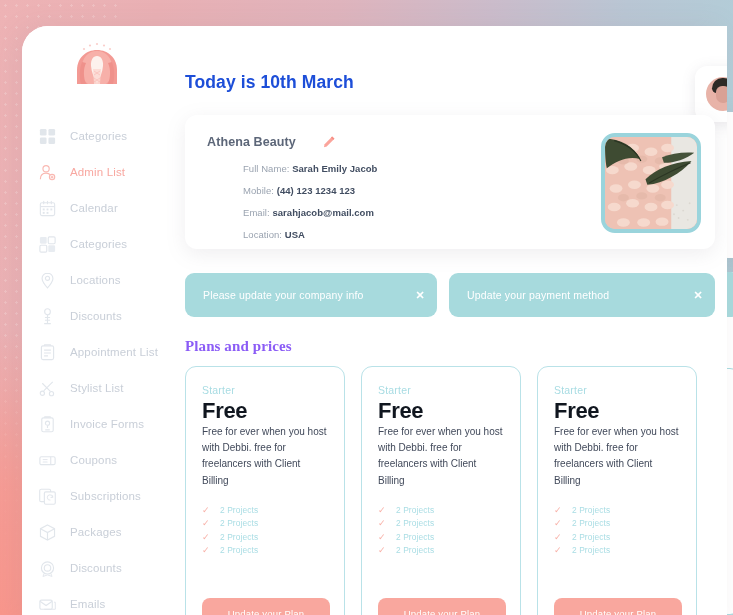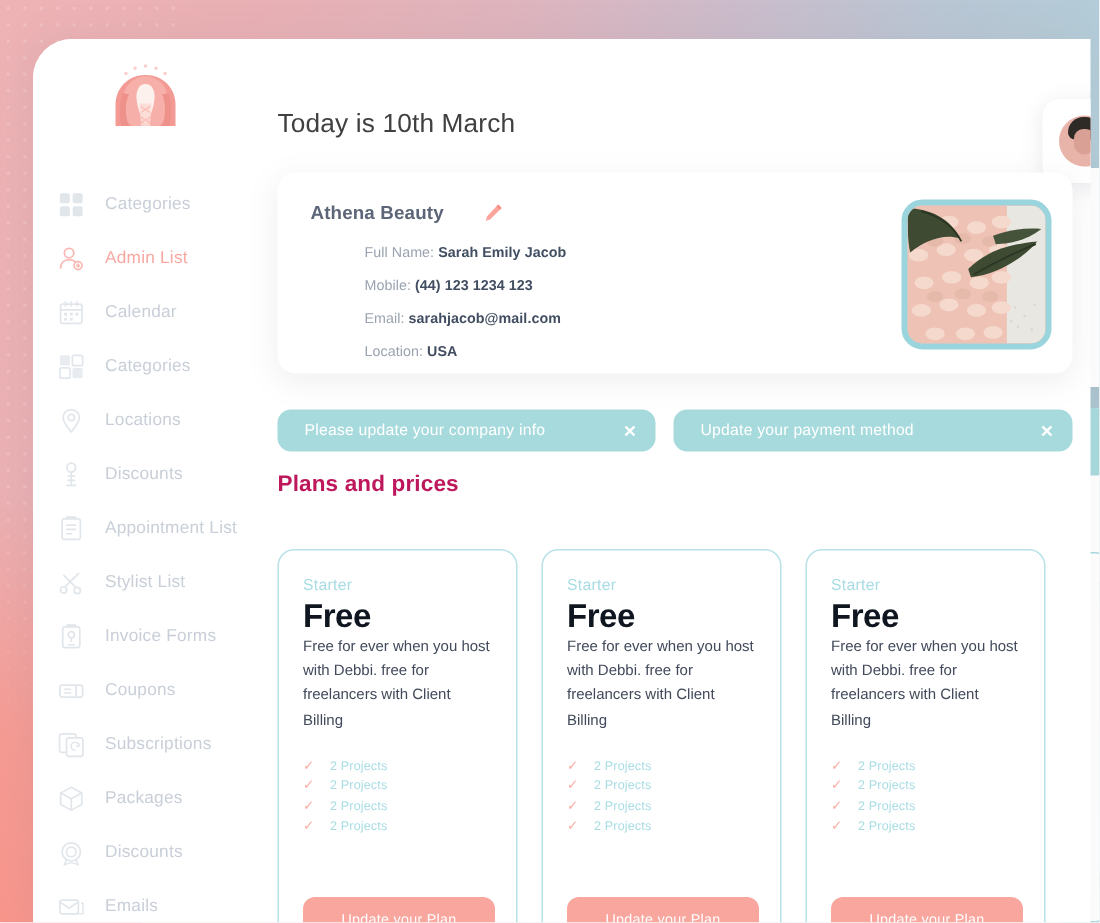--- a/index.html
+++ b/index.html
@@ -123,22 +123,22 @@
     letter-spacing: .15px;
     white-space: nowrap;
   }
   .nav-item.active .nav-label { color: #f8a8a1; }
 
   
   #page-title {
     position: absolute;
     left: 163px; top: 46px;
     font-size: 17.5px;
-    font-weight: normal;
-    color: #404040;
+    font-weight: bold;
+    color: #1d4ed8;
     letter-spacing: .1px;
   }
 
   #avatar-card {
     position: absolute;
     left: 673px; top: 40px;
     width: 56px; height: 56px;
     background: #fff;
     border-radius: 12px;
     box-shadow: 0 3px 14px rgba(120,110,130,.16);
@@ -220,21 +220,21 @@
     border-radius: 14px;
     overflow: hidden;
     background: #edc5b9;
   }
   #thumb-art { position: absolute; inset: 0; }
 
   
   .banner {
     position: absolute;
     top: 247px;
-    height: 28px;
+    height: 44px;
     background: #a7dadd;
     border-radius: 9px;
     display: flex;
     align-items: center;
     cursor: pointer;
   }
   #banner-0 { left: 163px; width: 252px; }
   #banner-1 { left: 427px; width: 266px; }
   .banner-text {
     flex: 1;
@@ -248,25 +248,26 @@
     text-align: center;
     font-size: 11px;
     font-weight: bold;
     color: #ffffff;
     cursor: pointer;
   }
 
   
   #plans-heading {
     position: absolute;
-    left: 163px; top: 288px;
+    left: 163px; top: 312px;
     font-size: 15px;
     font-weight: bold;
-    color: #be185d;
+    color: #8b5cf6;
     letter-spacing: .1px;
+    font-family: Liberation Serif, serif;
   }
 
   
   .plan-card {
     position: absolute;
     top: 340px;
     width: 160px;
     height: 278px;
     background: #ffffff;
     border: 1px solid #b9e2e8;

